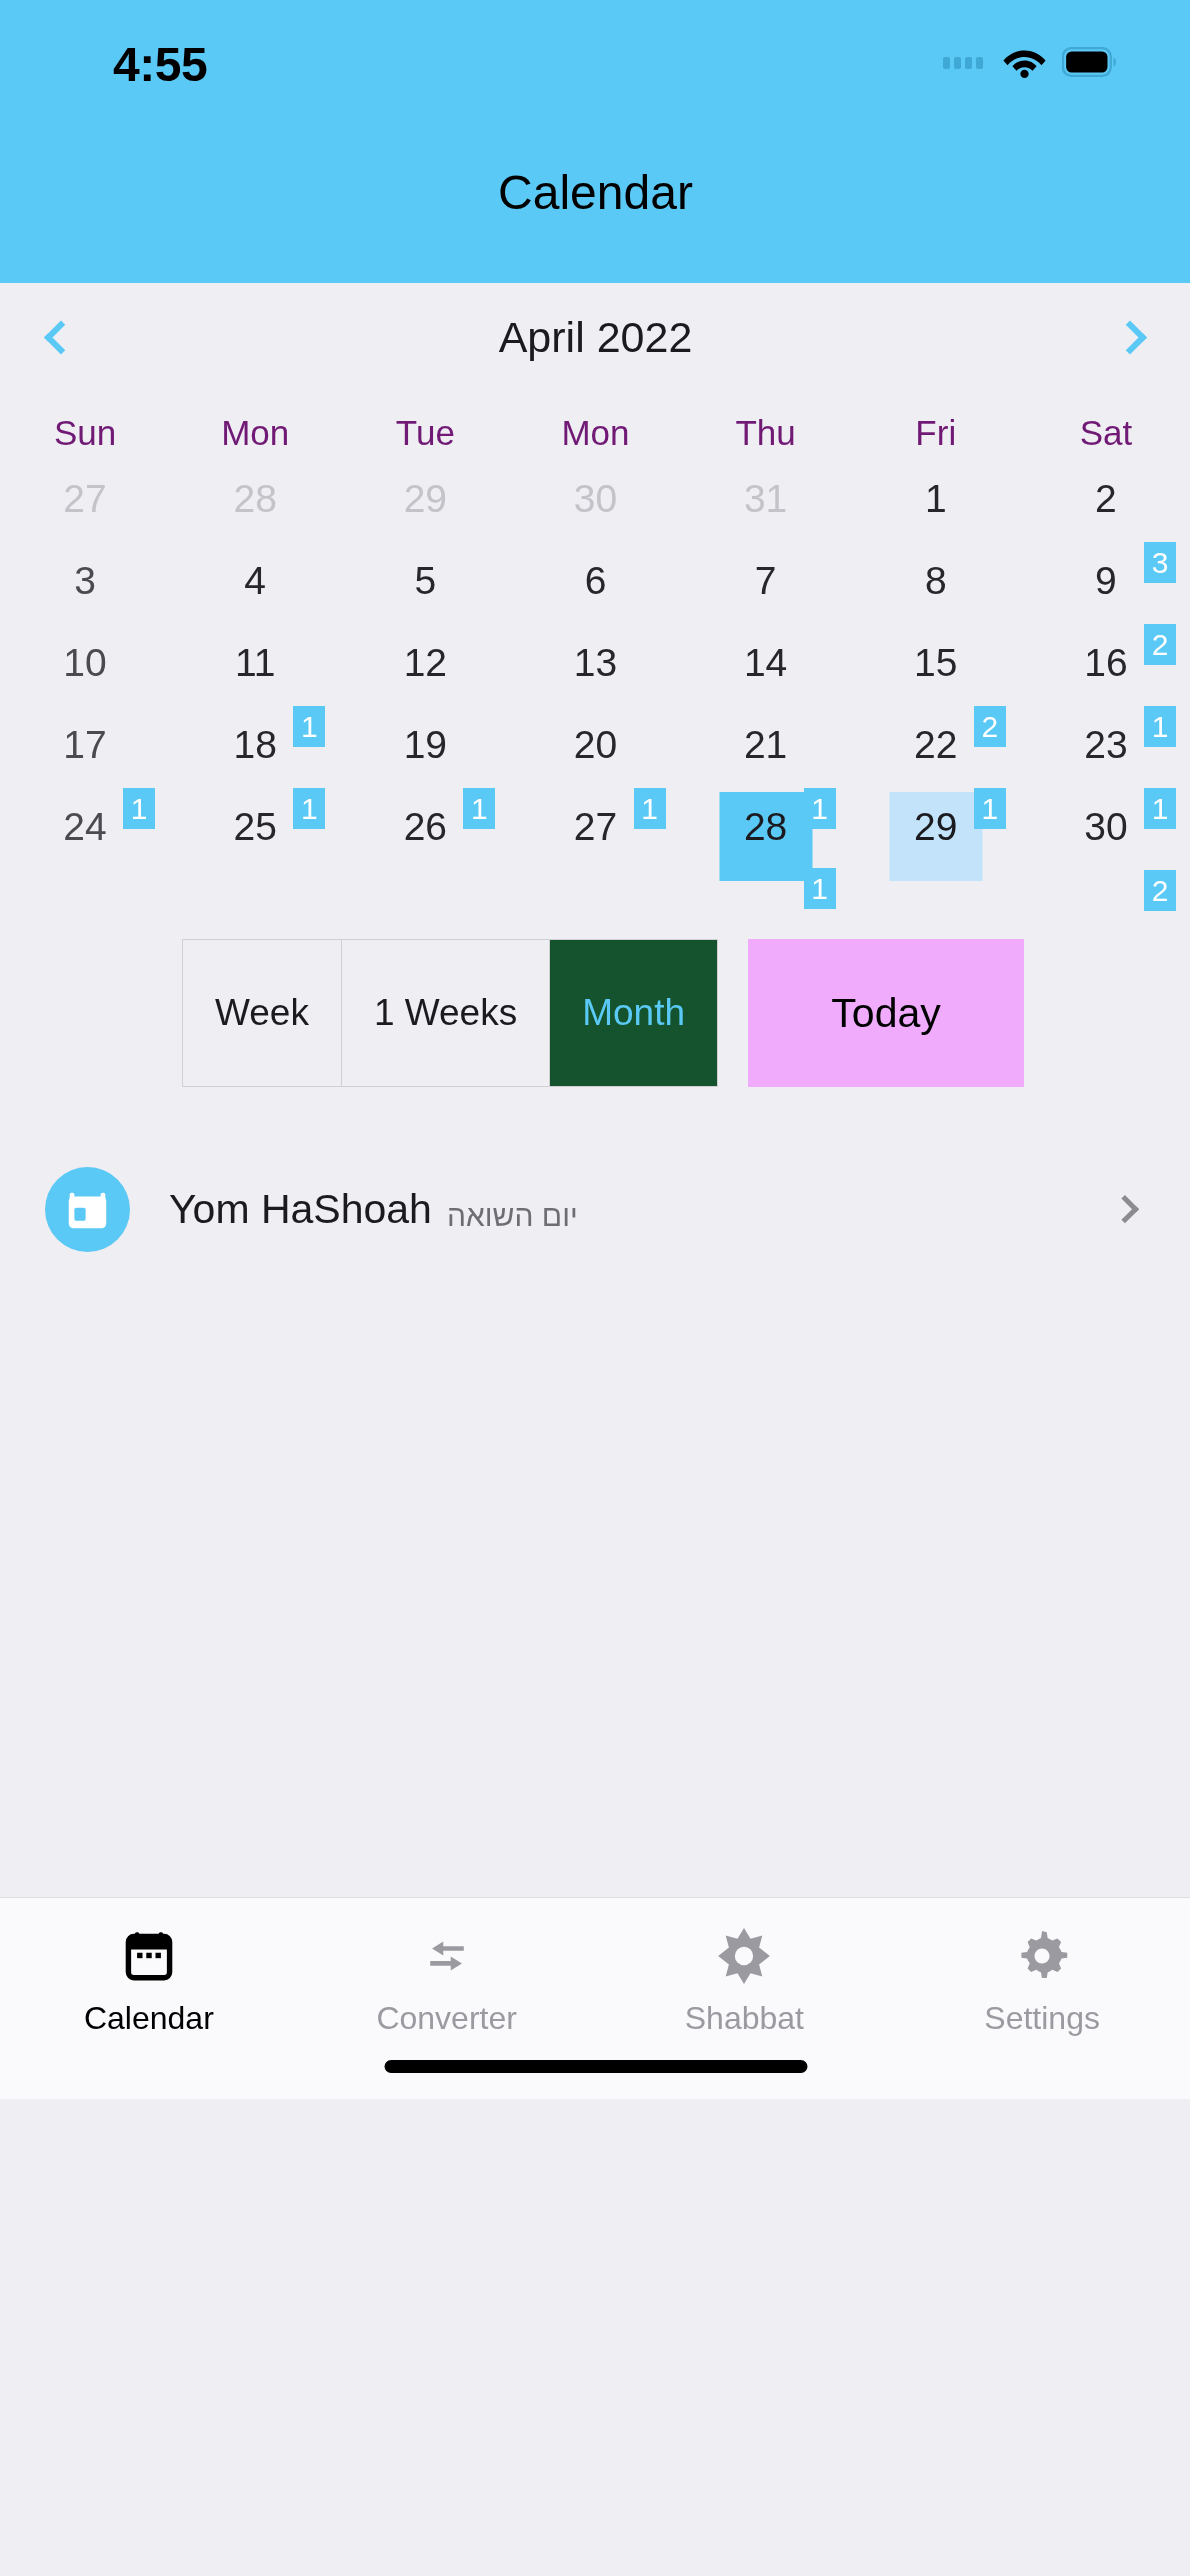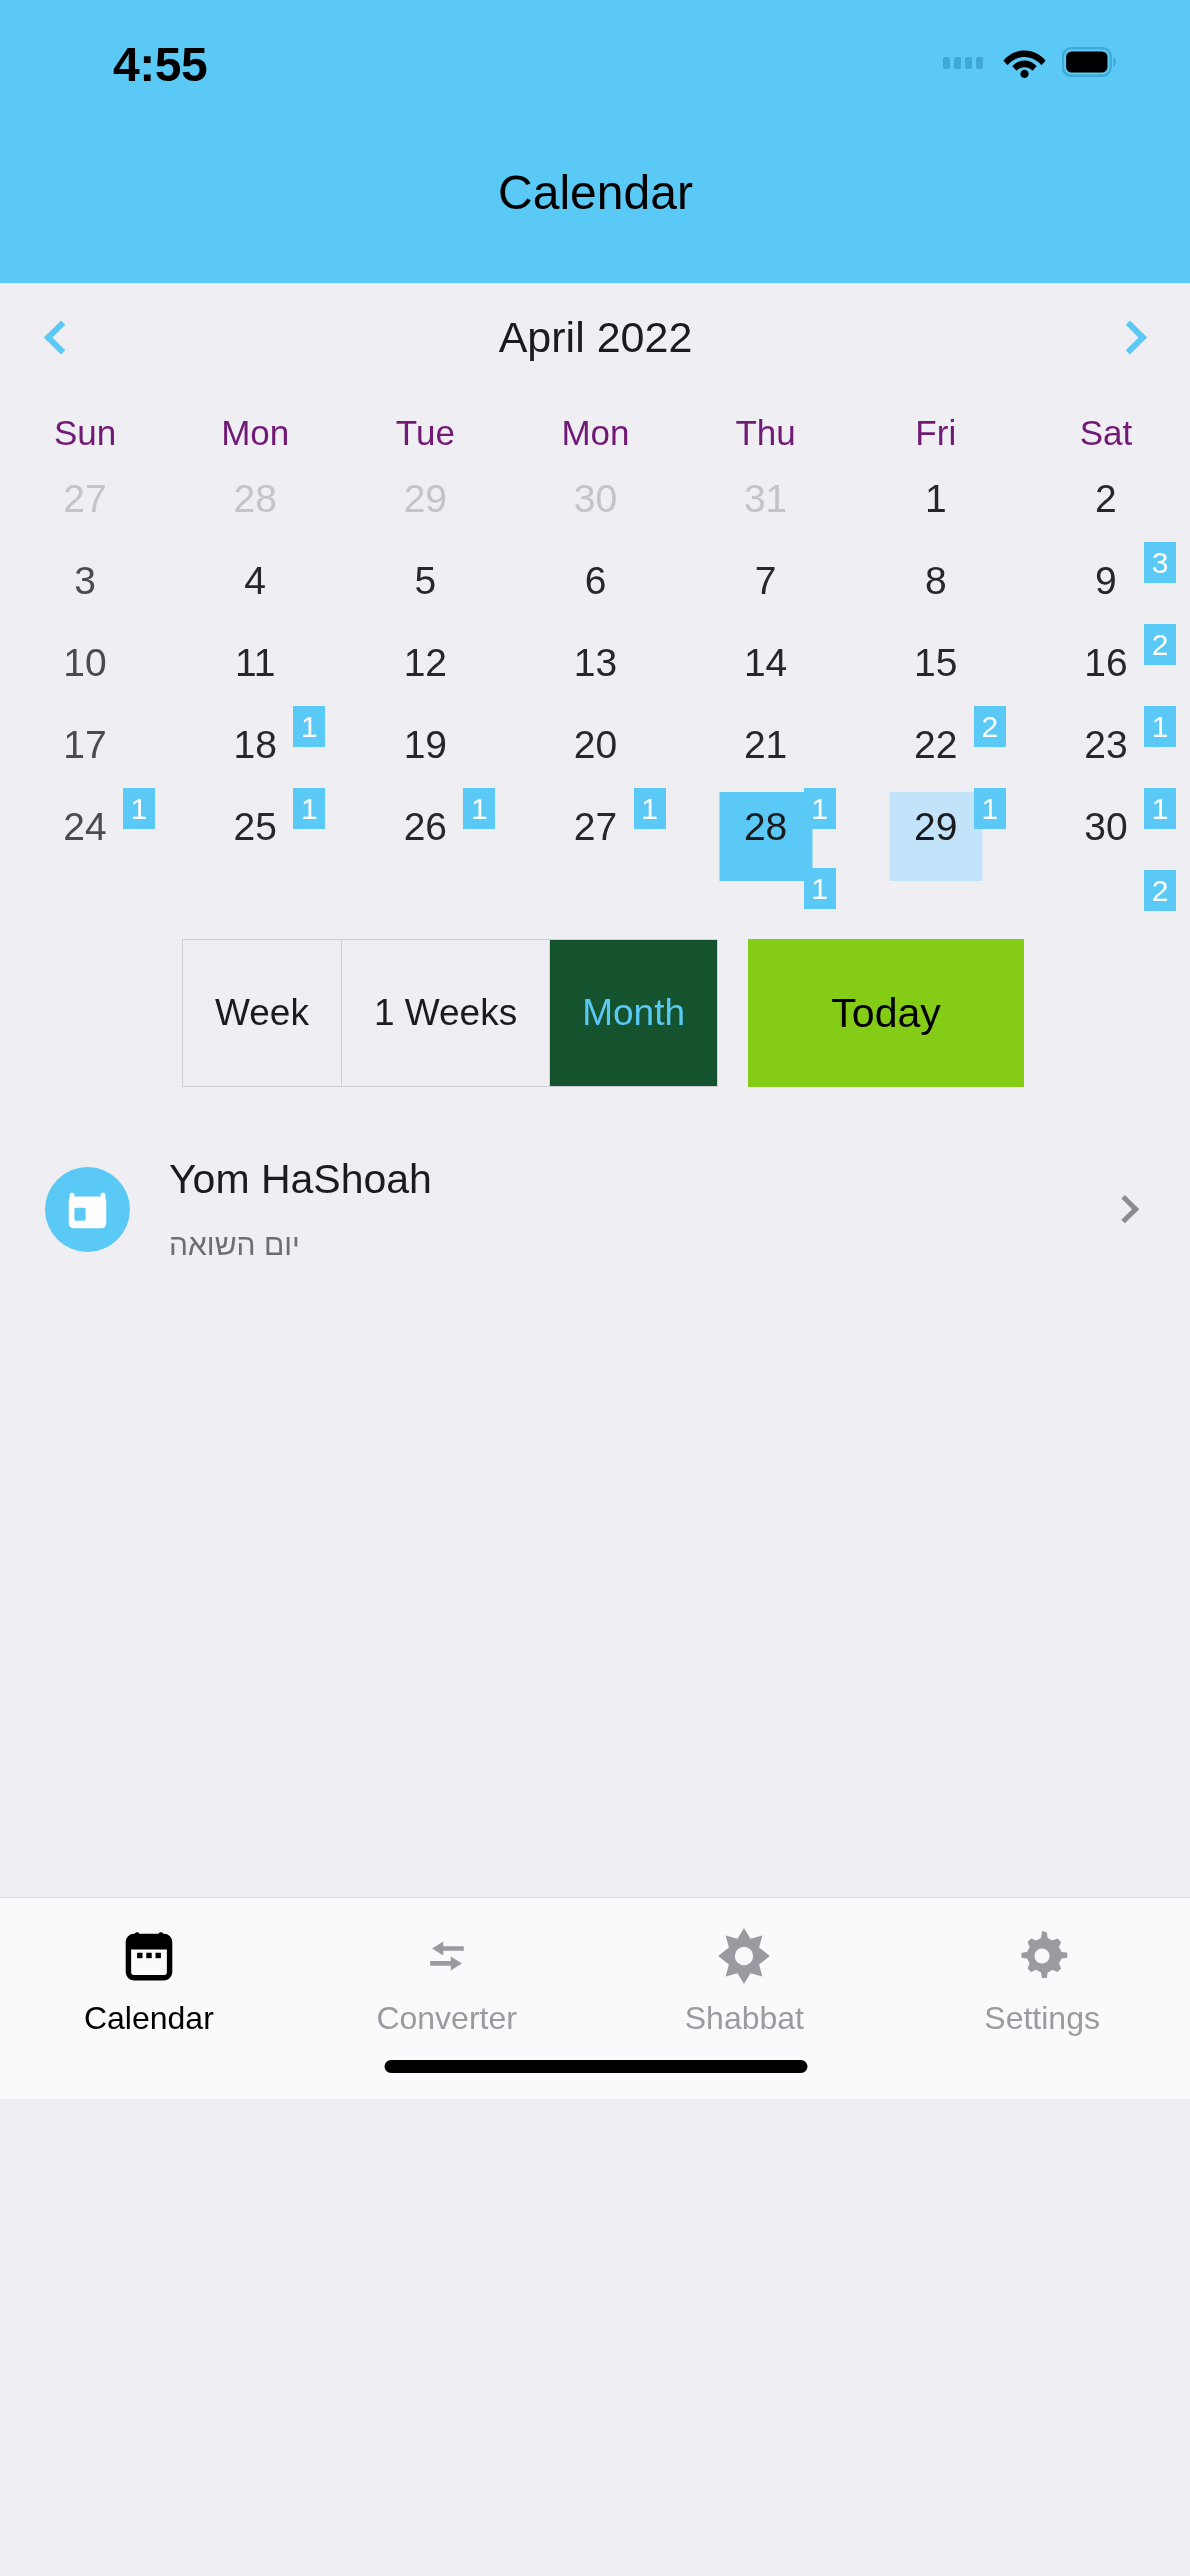--- a/index.html
+++ b/index.html
@@ -211,21 +211,21 @@
     border-right: 1.9px solid #CFCFD4;
     cursor: pointer;
   }
   .seg:last-child { border-right: none; }
   .seg.active {
     background: #14532d;
     color: #5BC9F5;
   }
   .today-btn {
     margin-left: 30px;
-    background: #84cc16;
+    background: #f0abfc;
     color: #000;
     font-size: 41px;
     height: 148px;
     display: flex;
     align-items: center;
     justify-content: center;
     width: 276px;
     cursor: pointer;
   }
 
@@ -248,22 +248,23 @@
     background: #5BC9F5;
     display: flex;
     align-items: center;
     justify-content: center;
     flex: 0 0 auto;
   }
   .event-text {
     margin-left: 39px;
     flex: 1 1 auto;
     display: flex;
-    flex-direction: column;
-    gap: 25px;
+    flex-direction: row;
+    gap: 15px;
+    align-items: flex-end;
   }
   .event-title {
     font-size: 41px;
     color: #1b1b1f;
   }
   .event-sub {
     font-size: 30px;
     color: #6d6d73;
     direction: rtl;
     text-align: left;

